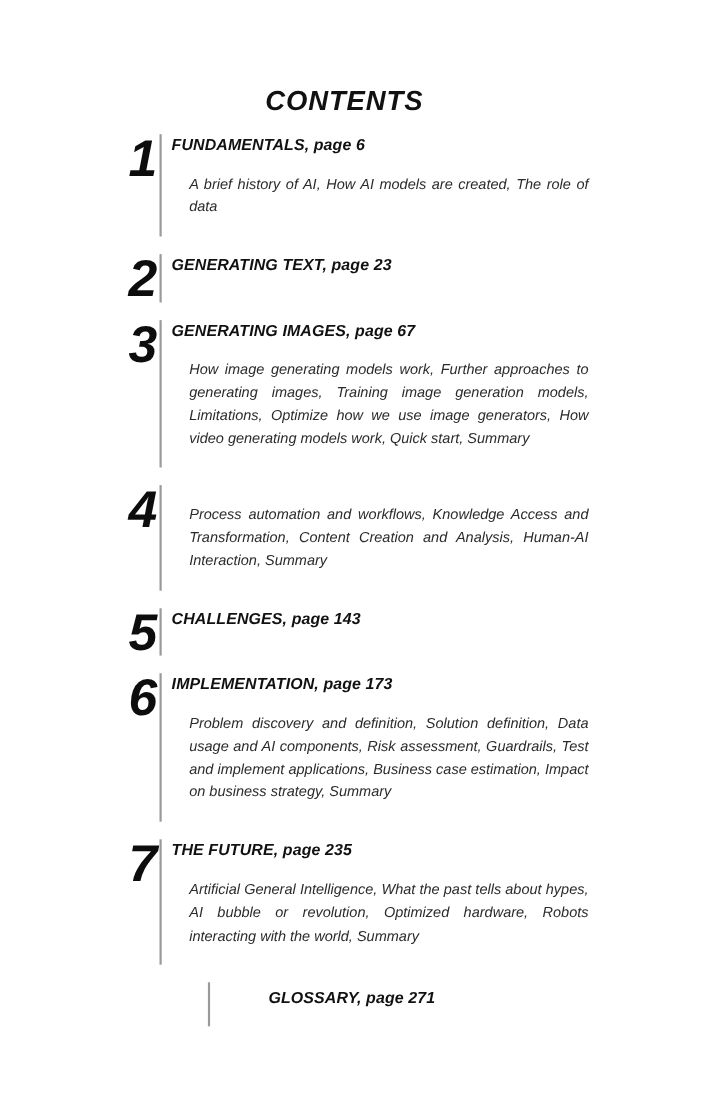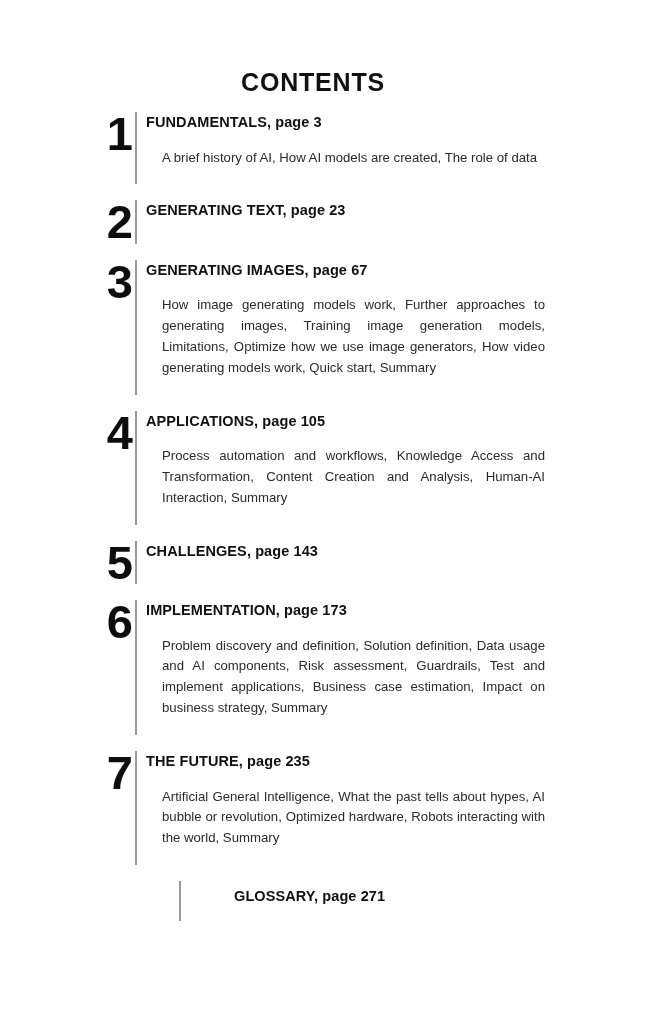--- a/index.html
+++ b/index.html
@@ -13,21 +13,22 @@
     font-family: "Liberation Sans", sans-serif;
     color: #1a1a1a;
     overflow: hidden;
   }
 
   .page {
     position: relative;
     width: 634px;
     height: 1016px;
     box-sizing: border-box;
-    padding: 0;
+    padding: 10px;
+    font-style: italic;
   }
 
   .contents-title {
     text-align: center;
     font-size: 25px;
     font-weight: bold;
     letter-spacing: 0.8px;
     color: #111111;
     margin: 0;
     padding-top: 70px;
@@ -121,21 +122,21 @@
 
 <div class="page">
 
   <h1 class="contents-title">CONTENTS</h1>
 
   <ul class="toc-list">
       <li class="toc-entry">
         <div class="entry-number">1</div>
         <div class="entry-rule"></div>
         <div class="entry-body">
-          <div class="entry-heading">FUNDAMENTALS, page 3</div>
+          <div class="entry-heading">FUNDAMENTALS, page 6</div>
           <div class="entry-desc">A brief history of AI, How AI models are created, The role of data</div>
         </div>
       </li>
       <li class="toc-entry">
         <div class="entry-number">2</div>
         <div class="entry-rule"></div>
         <div class="entry-body">
           <div class="entry-heading">GENERATING TEXT, page 23</div>
         </div>
       </li>
@@ -144,21 +145,20 @@
         <div class="entry-rule"></div>
         <div class="entry-body">
           <div class="entry-heading">GENERATING IMAGES, page 67</div>
           <div class="entry-desc">How image generating models work, Further approaches to generating images, Training image generation models, Limitations, Optimize how we use image generators, How video generating models work, Quick start, Summary</div>
         </div>
       </li>
       <li class="toc-entry">
         <div class="entry-number">4</div>
         <div class="entry-rule"></div>
         <div class="entry-body">
-          <div class="entry-heading">APPLICATIONS, page 105</div>
           <div class="entry-desc">Process automation and workflows, Knowledge Access and Transformation, Content Creation and Analysis, Human-AI Interaction, Summary</div>
         </div>
       </li>
       <li class="toc-entry">
         <div class="entry-number">5</div>
         <div class="entry-rule"></div>
         <div class="entry-body">
           <div class="entry-heading">CHALLENGES, page 143</div>
         </div>
       </li>

